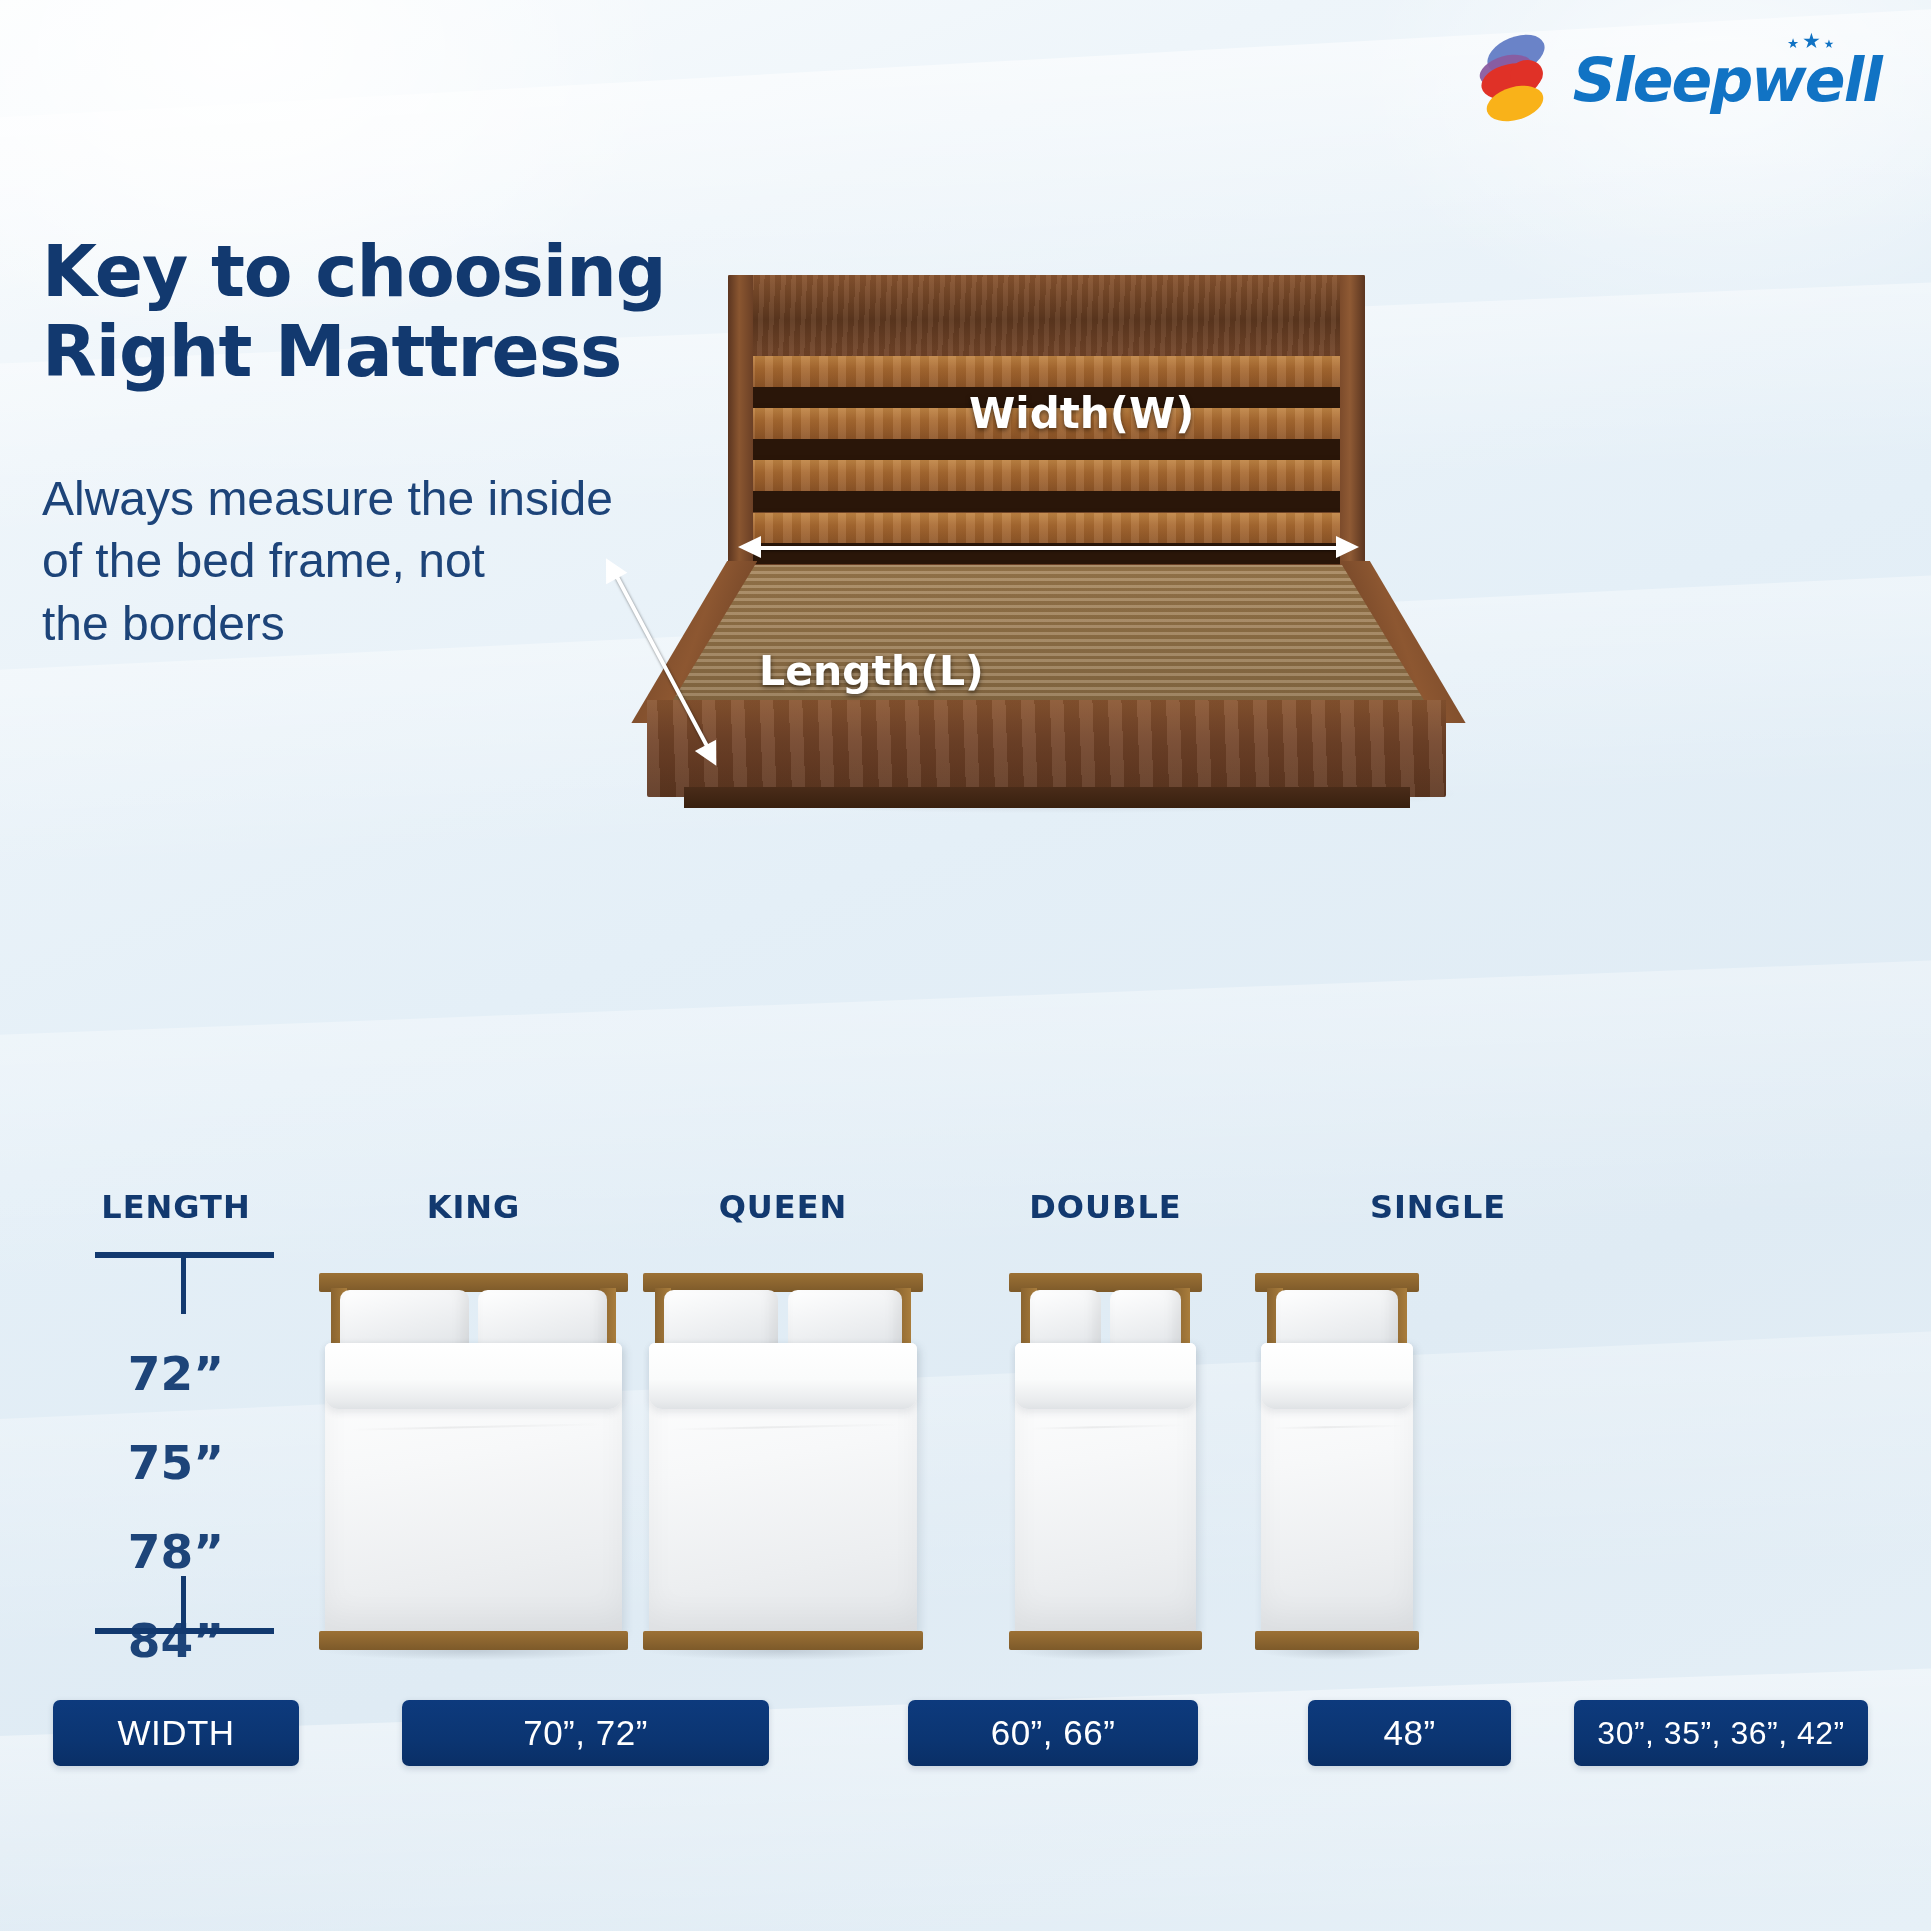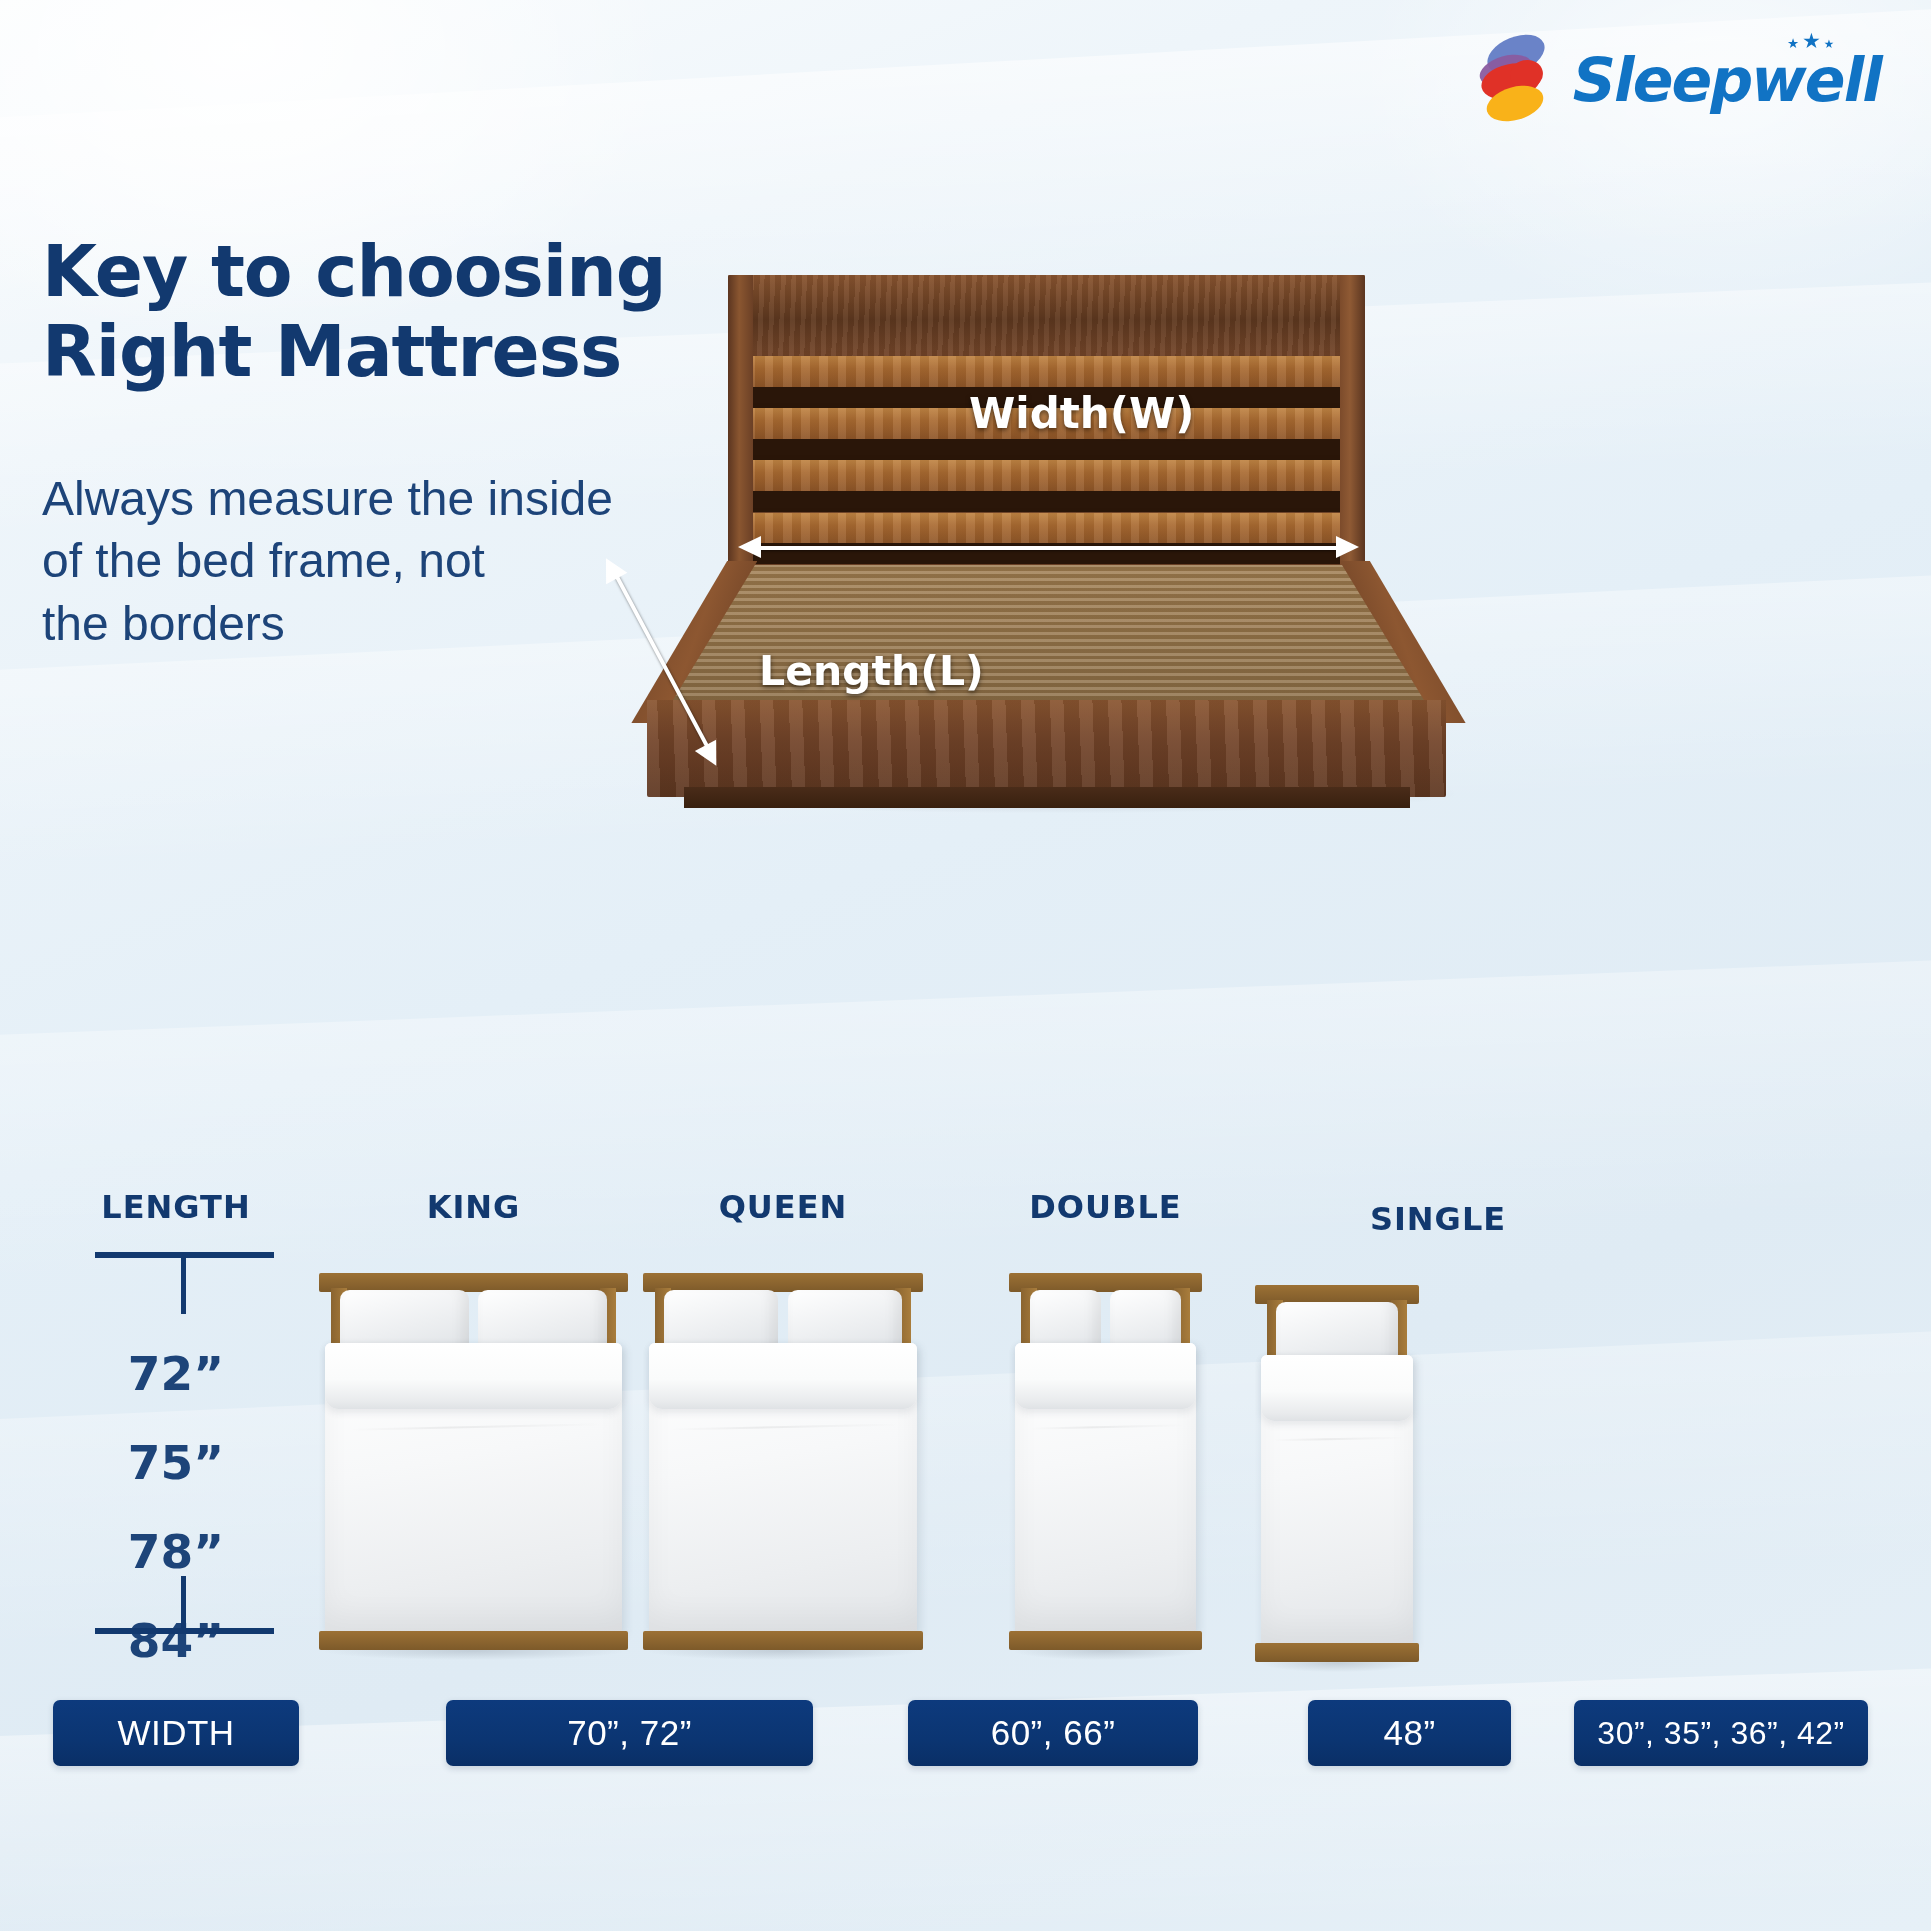--- a/index.html
+++ b/index.html
@@ -345,39 +345,39 @@
           <div class="pillow"></div>
         </div>
         <div class="bl-duvet">
           <div class="bl-fold"></div>
           <div class="bl-crease"></div>
         </div>
         <div class="bl-foot"></div>
       </div>
     </div>
 
-    <div class="col" style="left:1255px; width:164px;margin-top:12px;">
+    <div class="col" style="left:1255px; width:164px;">
       <div class="col-title" style="margin-left:72px;width:222px;">SINGLE</div>
       <div class="bedlet" style="left:0; top:85px; width:164px; height:377px;">
         <div class="bl-shadow"></div>
         <div class="bl-head"></div>
         <div class="bl-side-l"></div>
         <div class="bl-side-r"></div>
         <div class="bl-pillows">
           <div class="pillow"></div>
         </div>
         <div class="bl-duvet">
           <div class="bl-fold"></div>
           <div class="bl-crease"></div>
         </div>
         <div class="bl-foot"></div>
       </div>
     </div>
 
     <div class="bar" style="left:53px;  top:512px; width:246px;  height:66px;">WIDTH</div>
-    <div class="bar" style="left:446px; top:512px; width:367px;  height:66px;">70”, 72”</div>
+    <div class="bar" style="left:402px; top:512px; width:367px;  height:66px;">70”, 72”</div>
     <div class="bar" style="left:908px; top:512px; width:290px;  height:66px;">60”, 66”</div>
     <div class="bar" style="left:1308px;top:512px; width:203px;  height:66px;">48”</div>
     <div class="bar" style="left:1574px;top:512px; width:294px;  height:66px; font-size:32px;">30”, 35”, 36”, 42”</div>
 
   </div>
 </div>
 
 
 </body></html>

